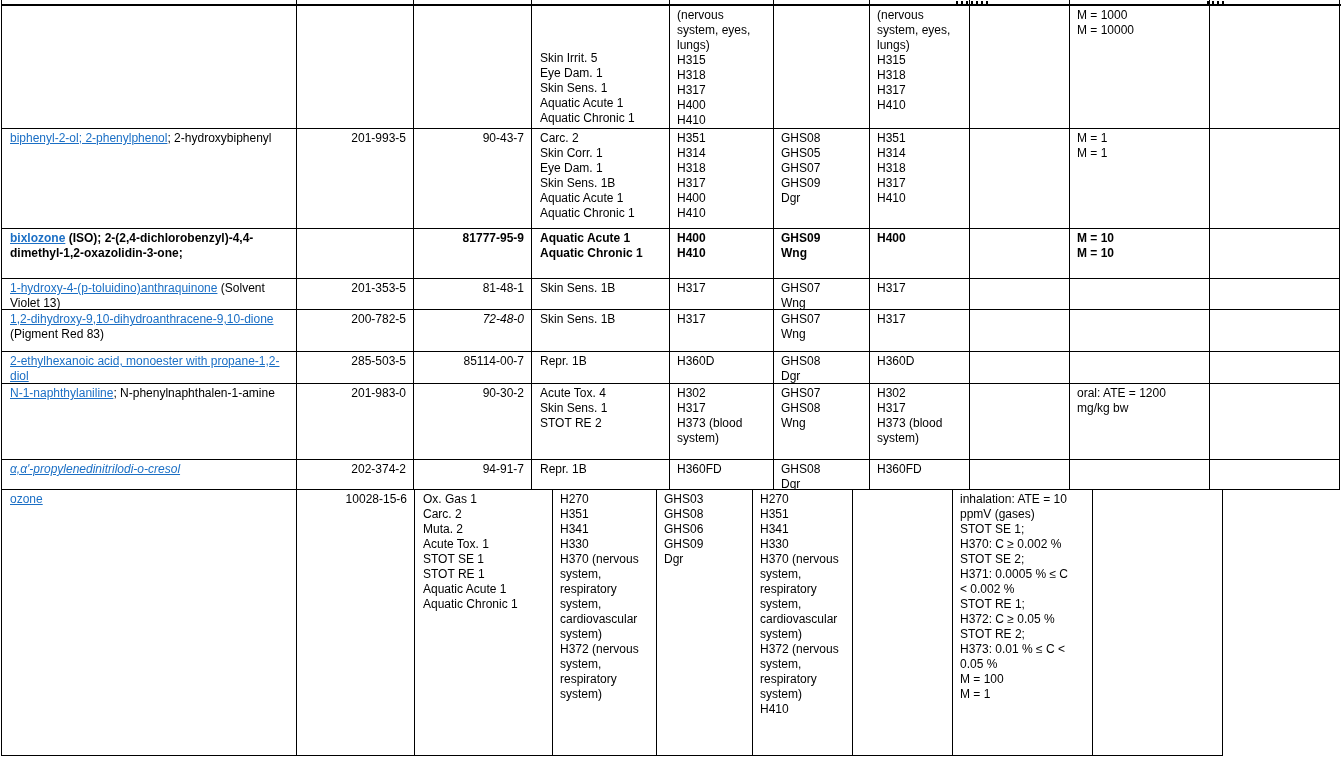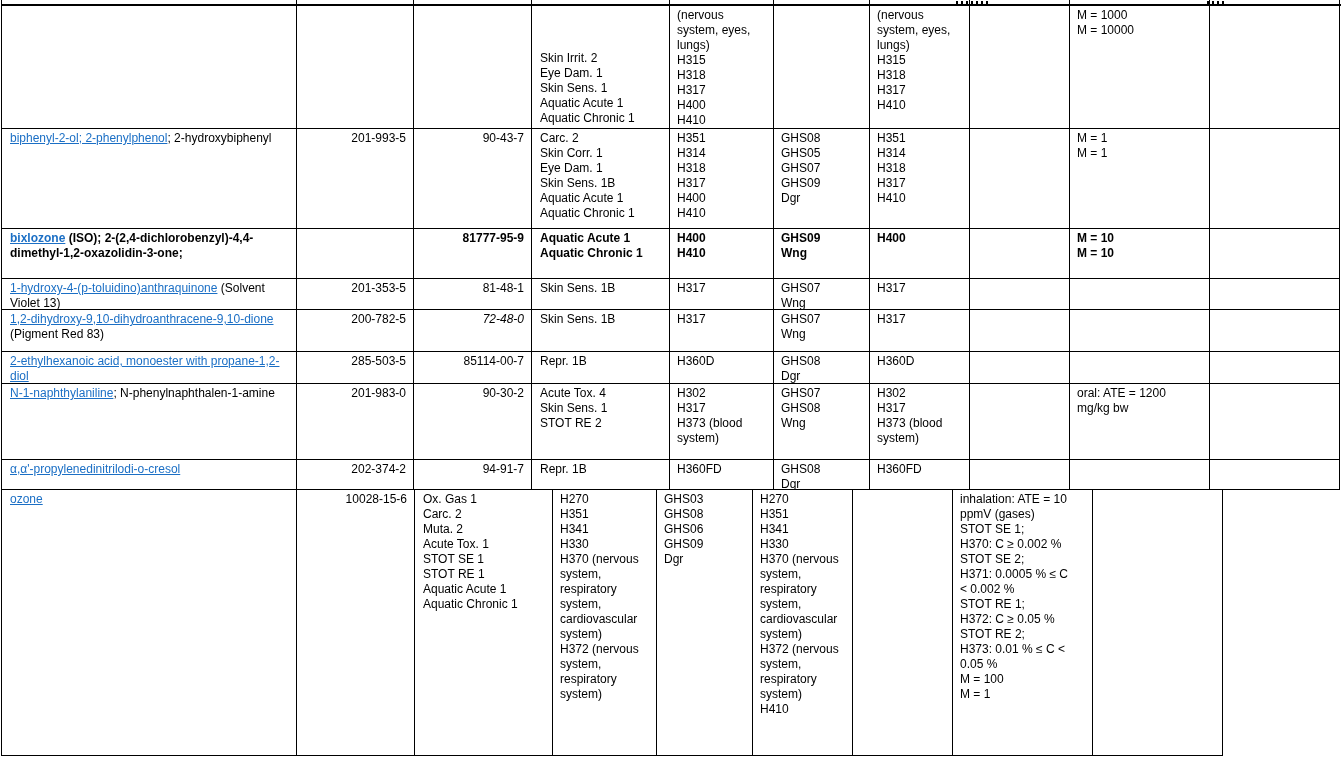--- a/index.html
+++ b/index.html
@@ -51,21 +51,21 @@
       <div class="stub" style="left: 1208px;"></div>
       <div class="stub" style="left: 1338px;"></div>
     </div>
   <div class="tbl" id="table-root">
       <div class="tr" style="height: 123px;">
         <div class="td col-name" style="width: 295px;"></div>
         <div class="td col-ec" style="width: 117px;"></div>
         <div class="td col-cas" style="width: 118px;"></div>
         <div class="td col-classification" style="width: 138px;">
           <div class="cellbox" style="padding-top: 45px;">
-            <div class="line"><span>Skin Irrit. 2</span></div>
+            <div class="line"><span>Skin Irrit. 5</span></div>
             <div class="line"><span>Eye Dam. 1</span></div>
             <div class="line"><span>Skin Sens. 1</span></div>
             <div class="line"><span>Aquatic Acute 1</span></div>
             <div class="line"><span>Aquatic Chronic 1</span></div>
           </div>
         </div>
         <div class="td col-hazard_codes" style="width: 104px;">
           <div class="cellbox">
             <div class="line"><span>(nervous system, eyes, lungs)</span></div>
             <div class="line"><span>H315</span></div>
@@ -370,21 +370,21 @@
         </div>
         <div class="td col-suppl" style="width: 100px;"></div>
         <div class="td col-scl" style="width: 140px;">
           <div class="cellbox">
             <div class="line"><span class="b">oral</span><span>: ATE = 1200 mg/kg bw</span></div>
           </div>
         </div>
         <div class="td col-notes" style="width: 130px;"></div>
       </div>
       <div class="tr" style="height: 30px;">
-        <div class="td col-name" style="width: 295px;">
+        <div class="td col-name" style="width: 295px; font-style: italic;">
           <div class="cellbox">
             <div class="inlineflow"><span class="lnk">α,α'-propylenedinitrilodi-o-cresol</span></div>
           </div>
         </div>
         <div class="td col-ec" style="width: 117px;">
           <div class="cellbox">
             <div class="line"><span>202-374-2</span></div>
           </div>
         </div>
         <div class="td col-cas" style="width: 118px;">

